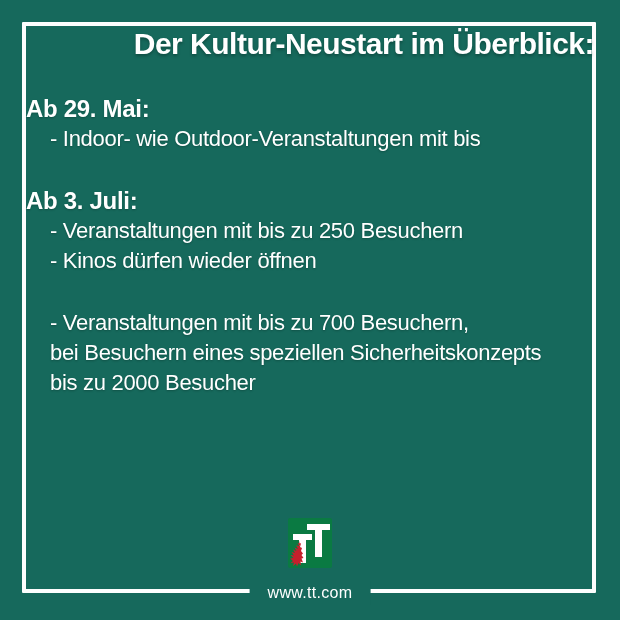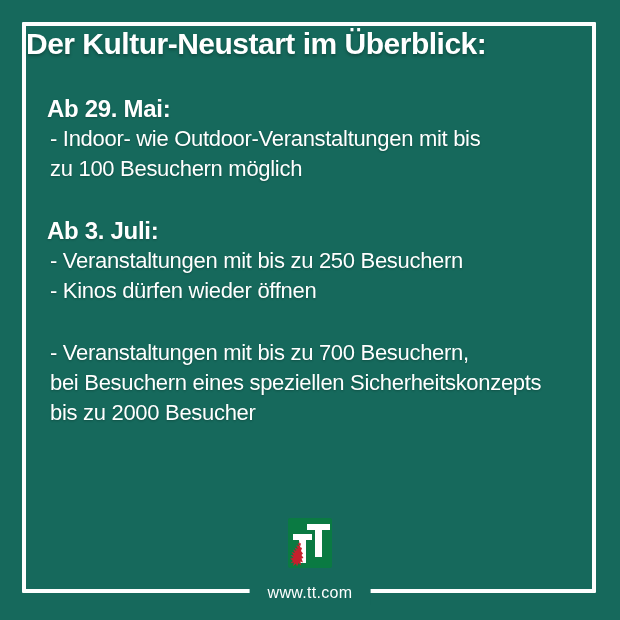--- a/index.html
+++ b/index.html
@@ -31,31 +31,31 @@
     top: 26px;
     right: 26px;
   }
   .title {
     font-size: 30px;
     font-weight: bold;
     line-height: 36px;
     letter-spacing: -0.5px;
     text-shadow: 0 2px 3px rgba(0, 25, 20, 0.35);
     white-space: nowrap;
+    text-align: right;
   }
   .section {
     margin-top: 32px;
   }
   .section-heading {
     font-size: 24px;
     font-weight: bold;
     line-height: 30px;
     letter-spacing: -0.3px;
     text-shadow: 0 1px 2px rgba(0, 25, 20, 0.3);
-    padding-left: 21px;
   }
   .section-line {
     font-size: 22px;
     line-height: 30px;
     letter-spacing: -0.3px;
     text-shadow: 0 1px 2px rgba(0, 25, 20, 0.3);
     white-space: nowrap;
     margin-left: 24px;
   }
   .logo {
@@ -84,21 +84,20 @@
 <body>
 
 <div class="frame"></div>
 
 <div class="content">
   <div class="title">Der Kultur-Neustart im Überblick:</div>
 
   <div class="section">
     <div class="section-heading">Ab 29. Mai:</div>
     <div class="section-line">- Indoor- wie Outdoor-Veranstaltungen mit bis</div>
-    <div class="section-line">zu 100 Besuchern möglich</div>
   </div>
 
   <div class="section">
     <div class="section-heading">Ab 3. Juli:</div>
     <div class="section-line">- Veranstaltungen mit bis zu 250 Besuchern</div>
     <div class="section-line">- Kinos dürfen wieder öffnen</div>
   </div>
 
   <div class="section">
     <div class="section-line">- Veranstaltungen mit bis zu 700 Besuchern,</div>

